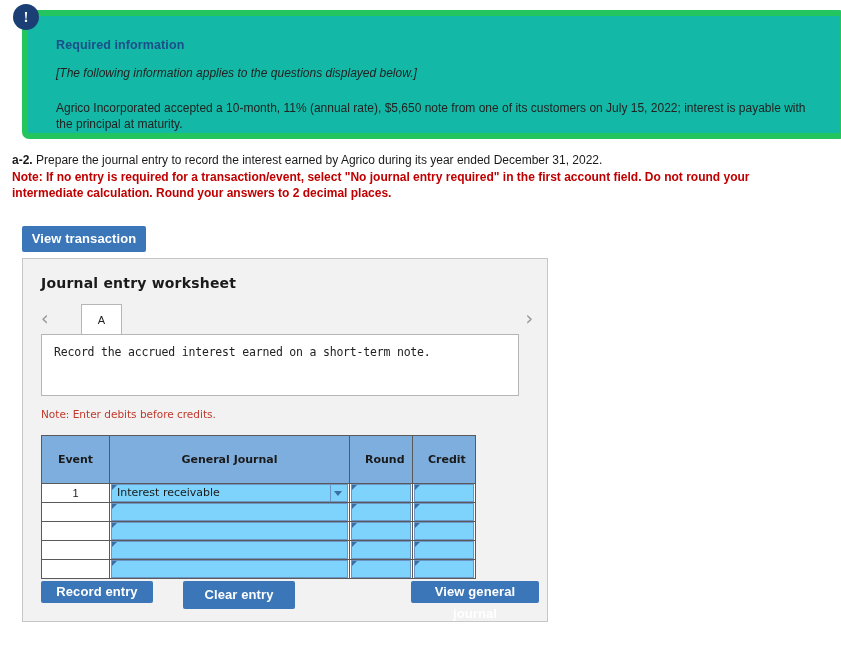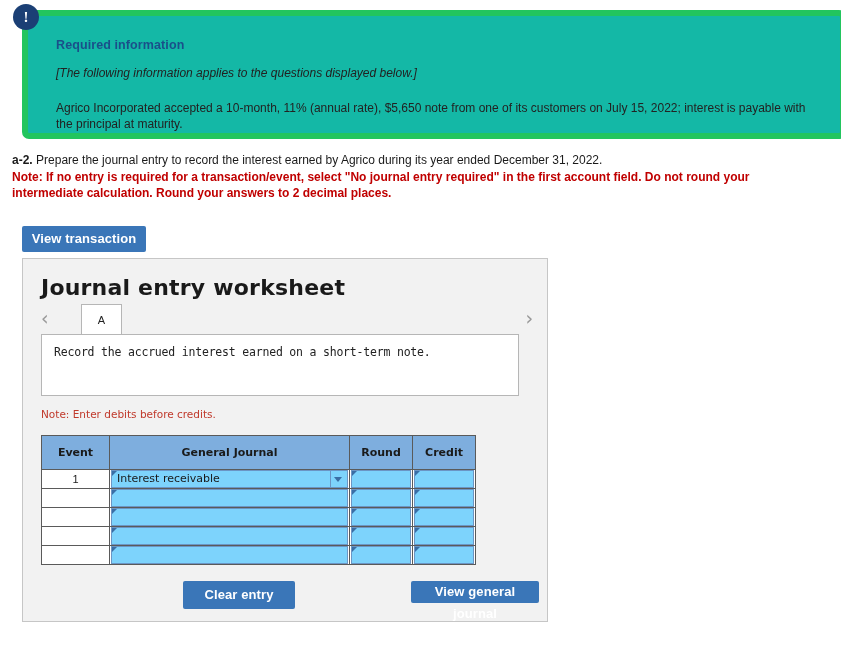--- a/index.html
+++ b/index.html
@@ -125,21 +125,21 @@
     width: 526px;
     height: 364px;
     background: #f2f2f2;
     border: 1px solid #c6c6c6;
     box-sizing: border-box;
   }
   #worksheet-title {
     position: absolute;
     left: 18px;
     top: 16px;
-    font-size: 22px;
+    font-size: 14px;
     font-weight: bold;
     color: #1a1a1a;
     font-family: "DejaVu Sans", sans-serif;
     letter-spacing: .2px;
   }
 
   
   #tab-strip {
     position: absolute;
     left: 18px;
@@ -218,21 +218,21 @@
   }
   #journal-table th {
     background: #7eaede;
     border: 1px solid #5a5a5a;
     height: 17px;
     font-size: 11px;
     font-weight: bold;
     color: #1a1a1a;
     text-align: center;
     font-family: "DejaVu Sans", sans-serif;
-    padding: 8px;
+    padding: 15px;
   }
   #journal-table td {
     border: 1px solid #5a5a5a;
     height: 18px;
     padding: 0;
     vertical-align: middle;
   }
   td.event-cell {
     text-align: center;
     font-size: 11px;
@@ -474,15 +474,16 @@
           <td>
             <div class="cell-input">
               <span class="flag"></span>
               <span class="value"></span>
             </div>
           </td>
         </tr>
       </tbody>
   </table>
 
+  <button class="btn" id="record-entry-button">Record entry</button>
   <button class="btn" id="clear-entry-button">Clear entry</button>
   <button class="btn" id="view-general-journal-button">View general journal</button>
 </div>
 
 </body></html>

